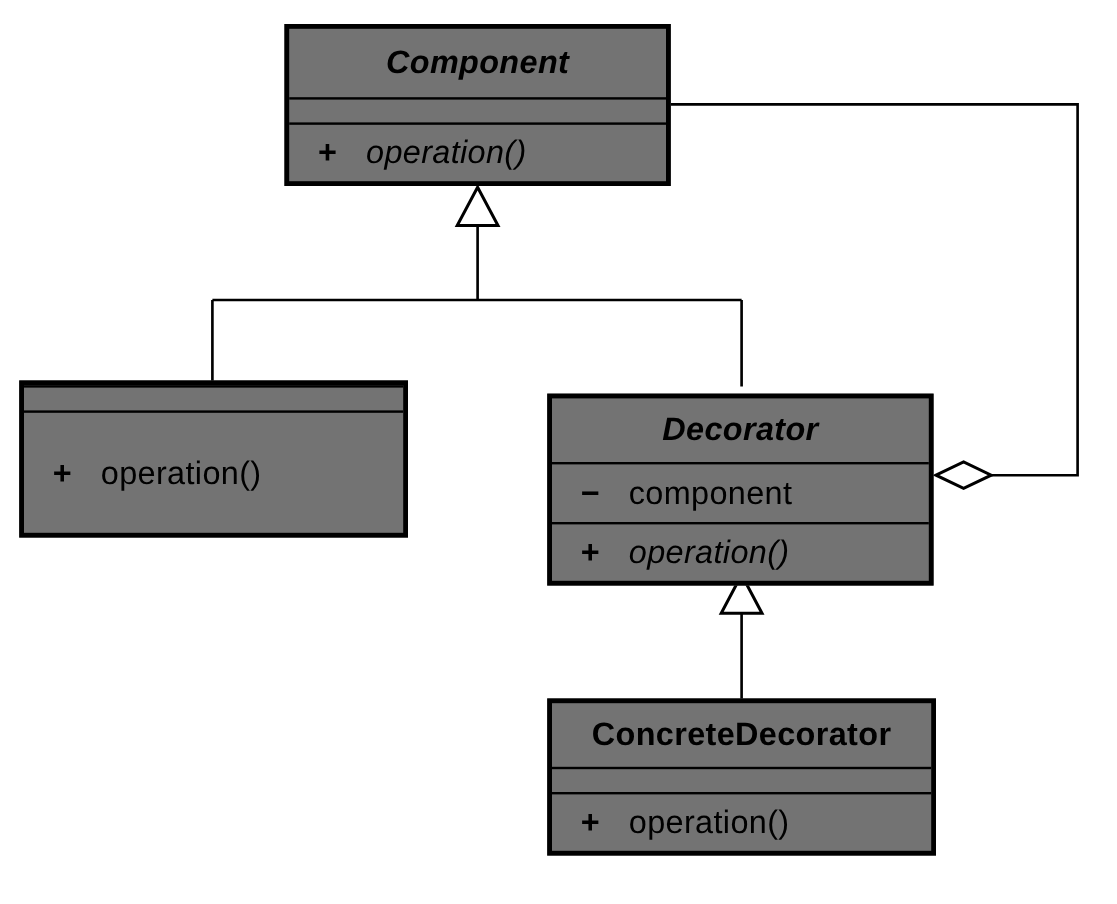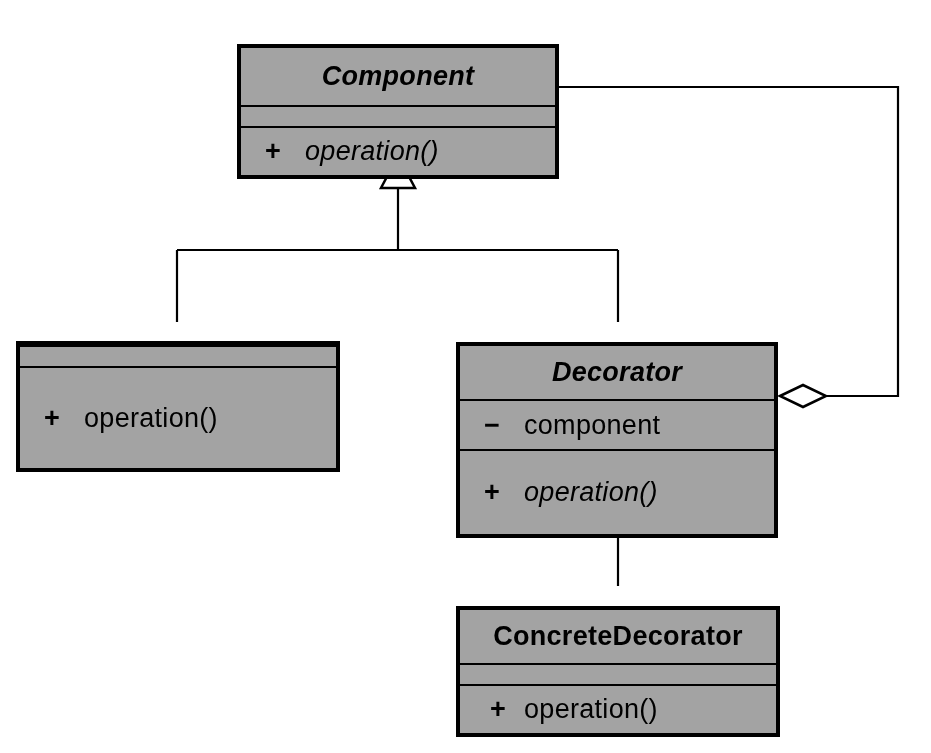--- a/index.html
+++ b/index.html
@@ -20,24 +20,23 @@
     position: absolute;
     left: 0;
     top: 0;
     width: 931px;
     height: 753px;
   }
   .uml-class {
     position: absolute;
     box-sizing: border-box;
     border: 4px solid #000000;
-    background: #a3a3a3;
+    background: #737373;
     display: flex;
     flex-direction: column;
-    margin-top: 24px;
   }
   .uml-title {
     display: flex;
     align-items: center;
     justify-content: center;
     font-size: 27px;
     font-weight: bold;
     letter-spacing: 0.3px;
   }
   .uml-title.abstract { font-style: italic; }
@@ -65,26 +64,26 @@
   .box-component          { left: 237px; top:  20px; width: 322px; height: 135px; }
   .box-component .uml-title  { height: 57px; }
   .box-component .attrs      { height: 19px; }
   .box-component .ops        { flex: 1; }
 
   .box-concrete-component { left:  16px; top: 317px; width: 324px; height: 131px; }
   .box-concrete-component .uml-title { height: 53px; }
   .box-concrete-component .attrs     { height: 19px; }
   .box-concrete-component .ops       { flex: 1; }
 
-  .box-decorator          { left: 456px; top: 318px; width: 322px; height: 196px; }
+  .box-decorator          { left: 456px; top: 328px; width: 322px; height: 160px; }
   .box-decorator .uml-title { height: 53px; }
   .box-decorator .attrs     { height: 48px; }
   .box-decorator .ops       { flex: 1; }
 
-  .box-concrete-decorator { left: 456px; top: 582px; width: 324px; height: 131px; text-align: right; }
+  .box-concrete-decorator { left: 456px; top: 582px; width: 324px; height: 131px; }
   .box-concrete-decorator .uml-title { height: 53px; }
   .box-concrete-decorator .attrs     { height: 19px; }
   .box-concrete-decorator .ops       { flex: 1; }
 </style>
 </head>
 <body>
 
 <div class="canvas">
 
   <svg class="connector-layer" viewBox="0 0 931 753" xmlns="http://www.w3.org/2000/svg">

